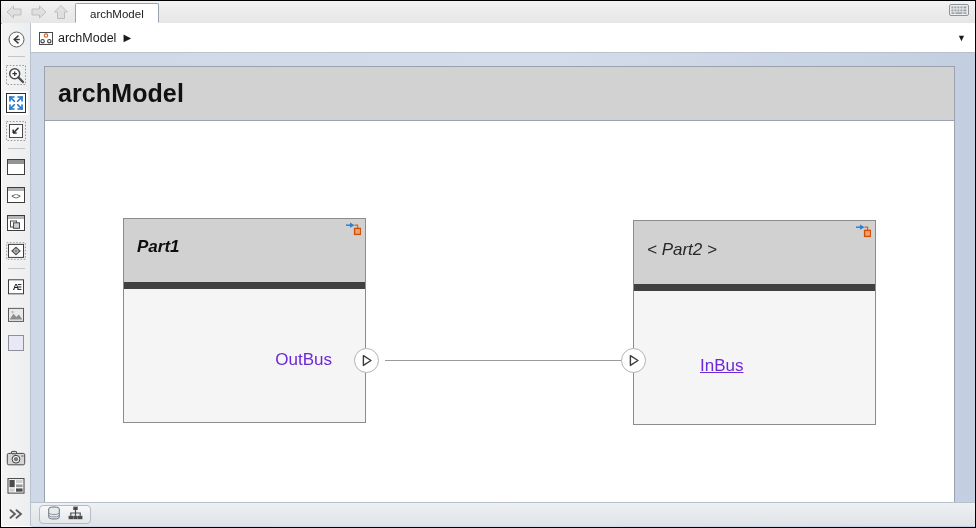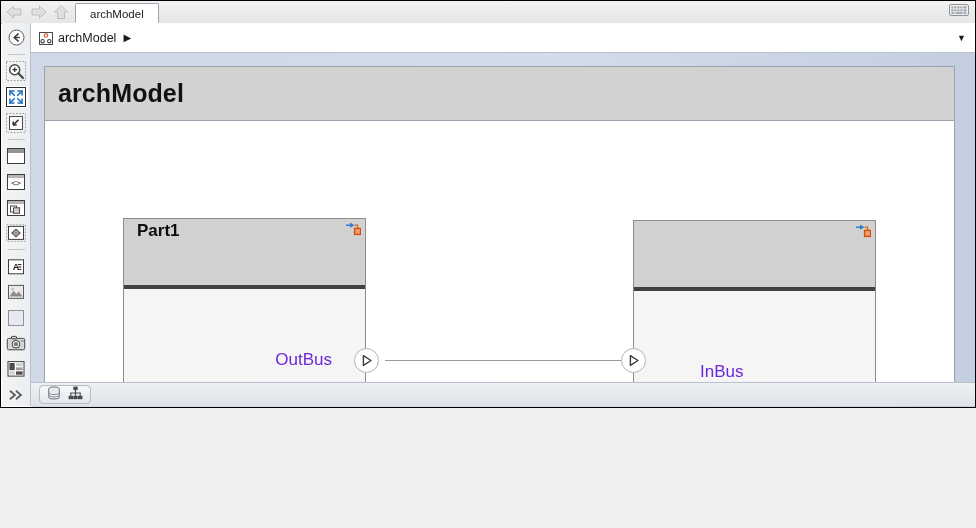--- a/index.html
+++ b/index.html
@@ -2,21 +2,21 @@
 <html><head>
 <meta charset="utf-8">
 <style>
   html,body{margin:0;padding:0;}
   body{
     width:976px;height:528px;overflow:hidden;
     font-family:"Liberation Sans", sans-serif;
     background:#f0f0f0;
     -webkit-font-smoothing:antialiased;
   }
-  .app{position:relative;width:976px;height:408px;background:#ffffff;box-sizing:border-box;border:1px solid #000;}
+  .app{position:relative;width:976px;height:528px;background:#ffffff;box-sizing:border-box;border:1px solid #000;}
 
   
   .tabstrip{
     position:absolute;left:0;top:0;width:974px;height:22px;
     background:linear-gradient(#f2f2f2,#e6e6e6);
     border-bottom:1px solid #9aa4b0;
     display:flex;align-items:flex-end;
   }
   .navbtns{display:flex;align-items:center;height:22px;padding:0 4px;gap:3px;}
   .navarrow{width:20px;height:16px;position:relative;opacity:.55;}
@@ -69,22 +69,22 @@
   .paper-title{
     position:absolute;left:0;top:0;right:0;height:54px;
     background:#d2d2d2;border-bottom:1px solid #9aa3ad;
     display:flex;align-items:center;box-sizing:border-box;
   }
   .paper-title span{font-size:25px;font-weight:bold;color:#111;padding-left:13px;letter-spacing:.1px;}
 
   
   .blk{position:absolute;border:1px solid #8c8c8c;background:#f5f5f5;box-sizing:border-box;}
   .blk-hdr{
-    background:#d1d1d1;border-bottom:4px solid #404040;
-    height:70px;box-sizing:border-box;padding:2px 10px 0 13px;position:relative;
+    background:#d1d1d1;border-bottom:7px solid #404040;
+    height:70px;box-sizing:border-box;padding:18px 10px 0 13px;position:relative;font-style:italic;
   }
   .blk-name{font-size:17px;font-weight:bold;color:#0d0d0d;line-height:20px;}
   .blk-type{font-size:17px;color:#262626;line-height:22px;}
   .blk-body{position:relative;height:calc(100% - 70px);}
   .badge{position:absolute;right:4px;top:3px;width:16px;height:14px;}
 
   
   .port{
     position:absolute;width:25px;height:25px;border-radius:50%;
     background:#ffffff;border:1px solid #b4b4b4;box-sizing:border-box;
@@ -342,31 +342,32 @@
       </div>
 
       <div class="port" style="left:309px;top:281px;">
         <svg width="13" height="13" viewBox="0 0 13 13">
           <path d="M3.4 1.6 L11 6.5 L3.4 11.4 Z" fill="#ffffff" stroke="#3b3b3b" stroke-width="1.4" stroke-linejoin="round"></path>
         </svg>
       </div>
 
       <div class="blk" style="left:588px;top:153px;width:243px;height:205px;">
         <div class="blk-hdr">
+          <div class="blk-type">&lt; Part2 &gt;</div>
           <span class="badge">
             <svg width="16" height="14" viewBox="0 0 16 14">
               <path d="M1 3.2 L5.5 3.2" stroke="#2f7fd0" stroke-width="1.5"></path>
               <path d="M5 0.6 L9.6 3.2 L5 5.8 Z" fill="#2f7fd0"></path>
               <path d="M9.6 3.2 L12.6 3.2 L12.6 6.4" stroke="#e06010" stroke-width="1.2" fill="none"></path>
               <rect x="9.6" y="6.4" width="6" height="6" fill="#f0a070" stroke="#d0500a" stroke-width="1.4"></rect>
             </svg>
           </span>
         </div>
         <div class="blk-body">
-          <span class="portlabel" style="left:30px;top:71px;">InBus</span>
+          <span class="portlabel" style="left:30px;top:65px;text-decoration:underline;">InBus</span>
         </div>
       </div>
 
       <div class="port" style="left:576px;top:281px;">
         <svg width="13" height="13" viewBox="0 0 13 13">
           <path d="M3.4 1.6 L11 6.5 L3.4 11.4 Z" fill="#ffffff" stroke="#3b3b3b" stroke-width="1.4" stroke-linejoin="round"></path>
         </svg>
       </div>
 
     </div>

